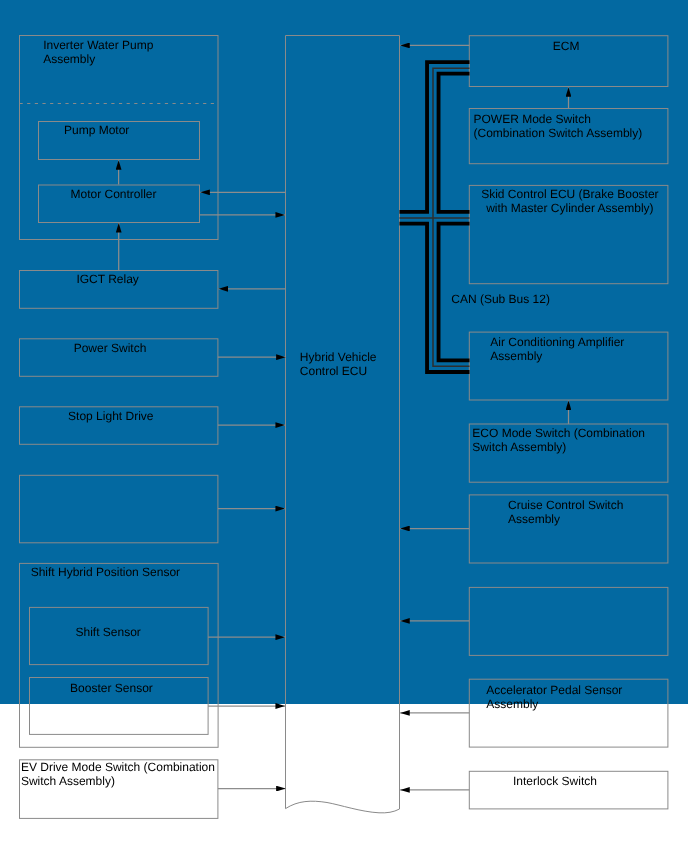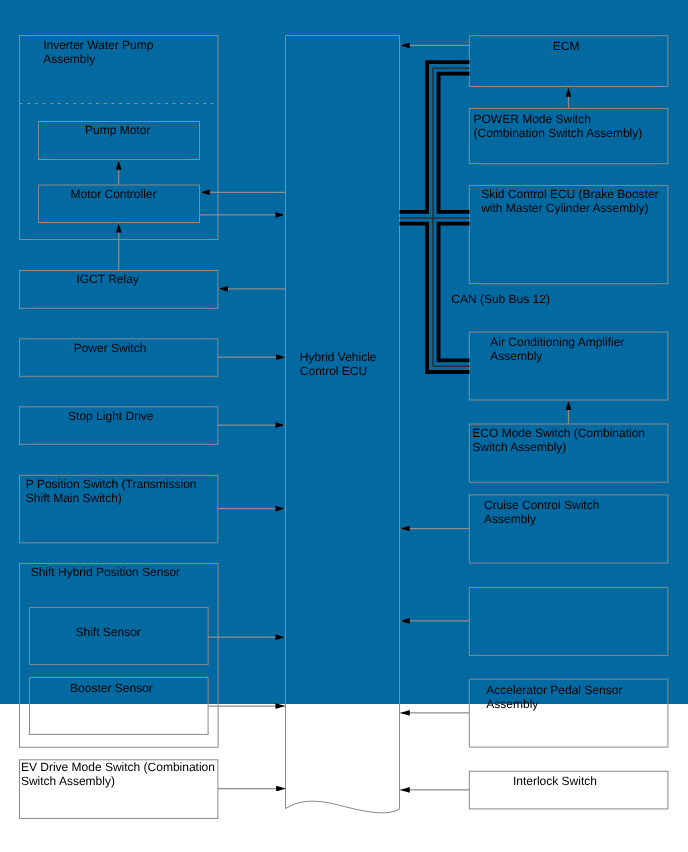--- a/index.html
+++ b/index.html
@@ -86,45 +86,43 @@
     </g>
     <g stroke="#2e2e2e" stroke-width="1.5">
       <path d="M469.5,68.2 L433.0,68.2 L433.0,366.3 L469.5,366.3"></path>
       <path d="M399.5,217.9 L469.5,217.9"></path>
     </g>
   </g>
 </svg>
 
 <div class="lbl" style="left:43.2px;top:38.7px;">Inverter Water Pump
 Assembly</div>
-<div class="lbl" style="left:85px;top:123.8px;text-align:center;">Pump Motor</div>
+<div class="lbl" style="left:64px;top:123.8px;text-align:center;">Pump Motor</div>
 <div class="lbl" style="left:70.5px;top:188.2px;">Motor Controller</div>
 <div class="lbl" style="left:76.4px;top:273.3px;">IGCT Relay</div>
 <div class="lbl" style="left:73.7px;top:342.1px;text-align:right;">Power Switch</div>
 <div class="lbl" style="left:68.1px;top:410.1px;">Stop Light Drive</div>
-<div class="lbl" style="left:25.8px;top:477.8px;">P Position Switch (Transmission
-Shift Main Switch)</div>
 <div class="lbl" style="left:30.7px;top:565.5px;">Shift Hybrid Position Sensor</div>
 <div class="lbl" style="left:75.5px;top:626px;">Shift Sensor</div>
 <div class="lbl" style="left:70.1px;top:682.1px;">Booster Sensor</div>
 <div class="lbl" style="left:20.9px;top:760.9px;">EV Drive Mode Switch (Combination
 Switch Assembly)</div>
 
 <div class="lbl" style="left:299.8px;top:351.2px;">Hybrid Vehicle
 Control ECU</div>
 <div class="lbl" style="left:451.25px;top:292.7px;">CAN (Sub Bus 12)</div>
 
 <div class="lbl" style="left:552.8px;top:40.1px;">ECM</div>
 <div class="lbl" style="left:473.5px;top:112.9px;">POWER Mode Switch
 (Combination Switch Assembly)</div>
-<div class="lbl" style="left:481.2px;top:188.4px;">Skid Control ECU (Brake Booster
+<div class="lbl" style="left:481.2px;top:188.4px;text-align:center;">Skid Control ECU (Brake Booster
 with Master Cylinder Assembly)</div>
 <div class="lbl" style="left:490.3px;top:335.8px;">Air Conditioning Amplifier
 Assembly</div>
 <div class="lbl" style="left:472.3px;top:427.3px;">ECO Mode Switch (Combination
 Switch Assembly)</div>
-<div class="lbl" style="left:484px;top:498.8px;">Cruise Control Switch
+<div class="lbl" style="left:508px;top:498.8px;">Cruise Control Switch
 Assembly</div>
 <div class="lbl" style="left:486.3px;top:683.6px;">Accelerator Pedal Sensor
 Assembly</div>
 <div class="lbl" style="left:512.9px;top:774.7px;">Interlock Switch</div>
 
 </div>
 
 </body></html>

